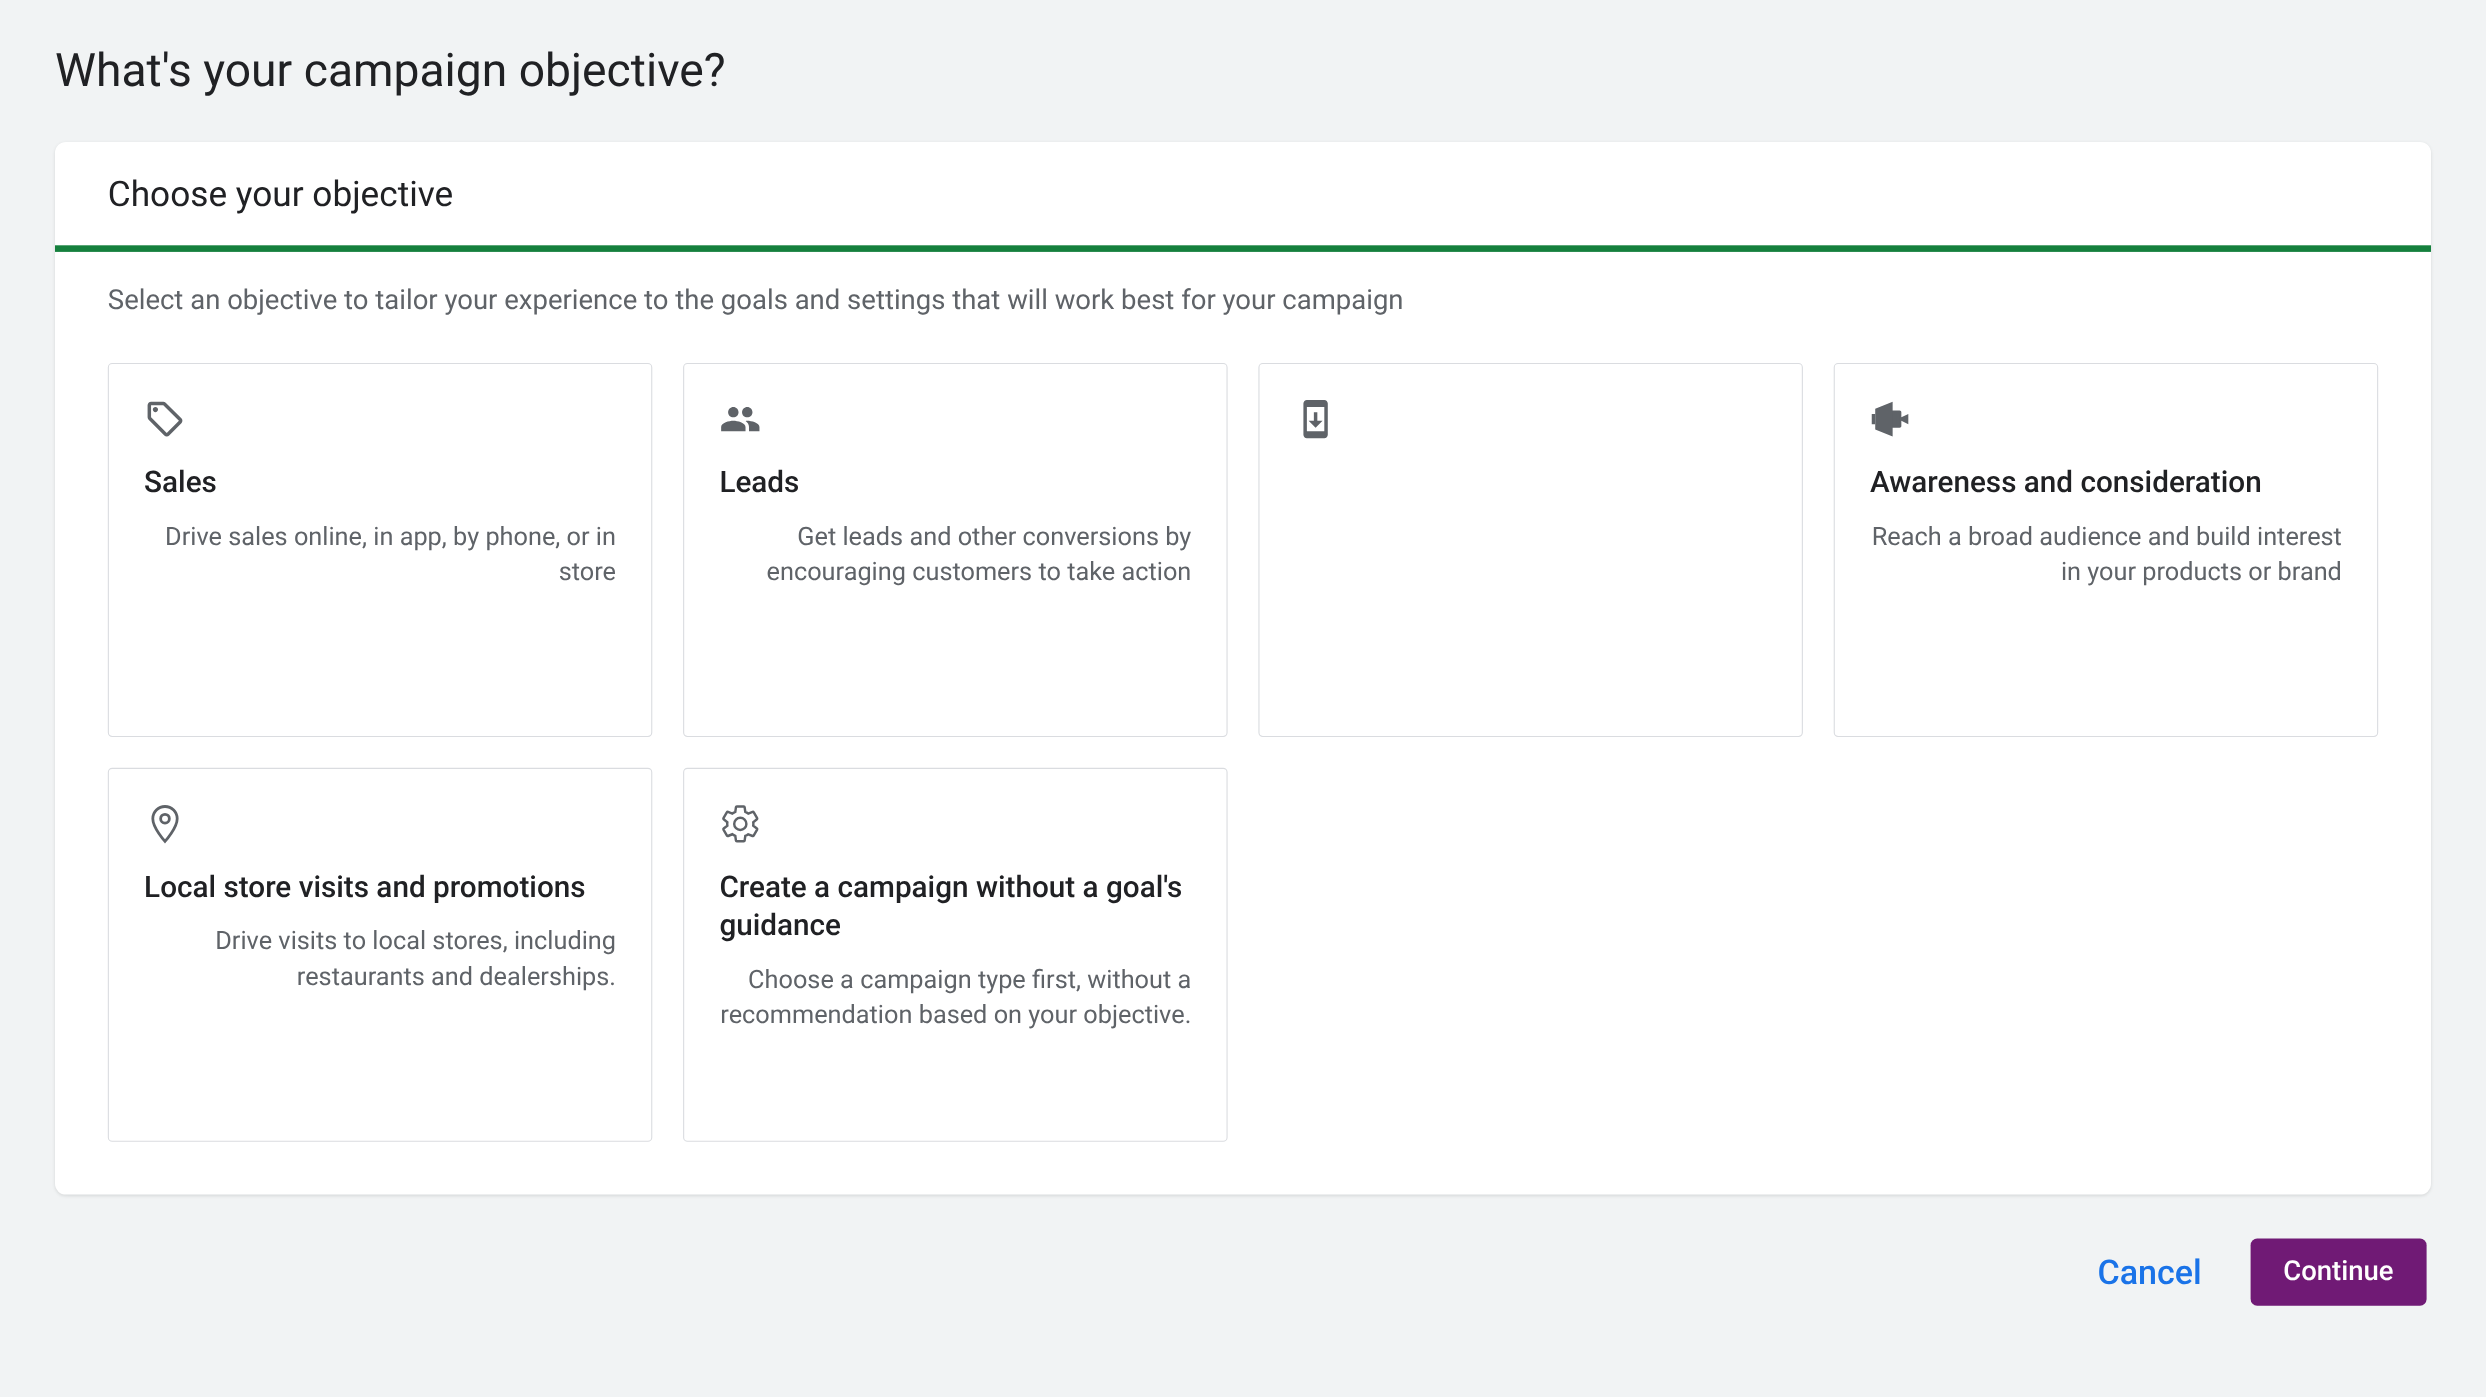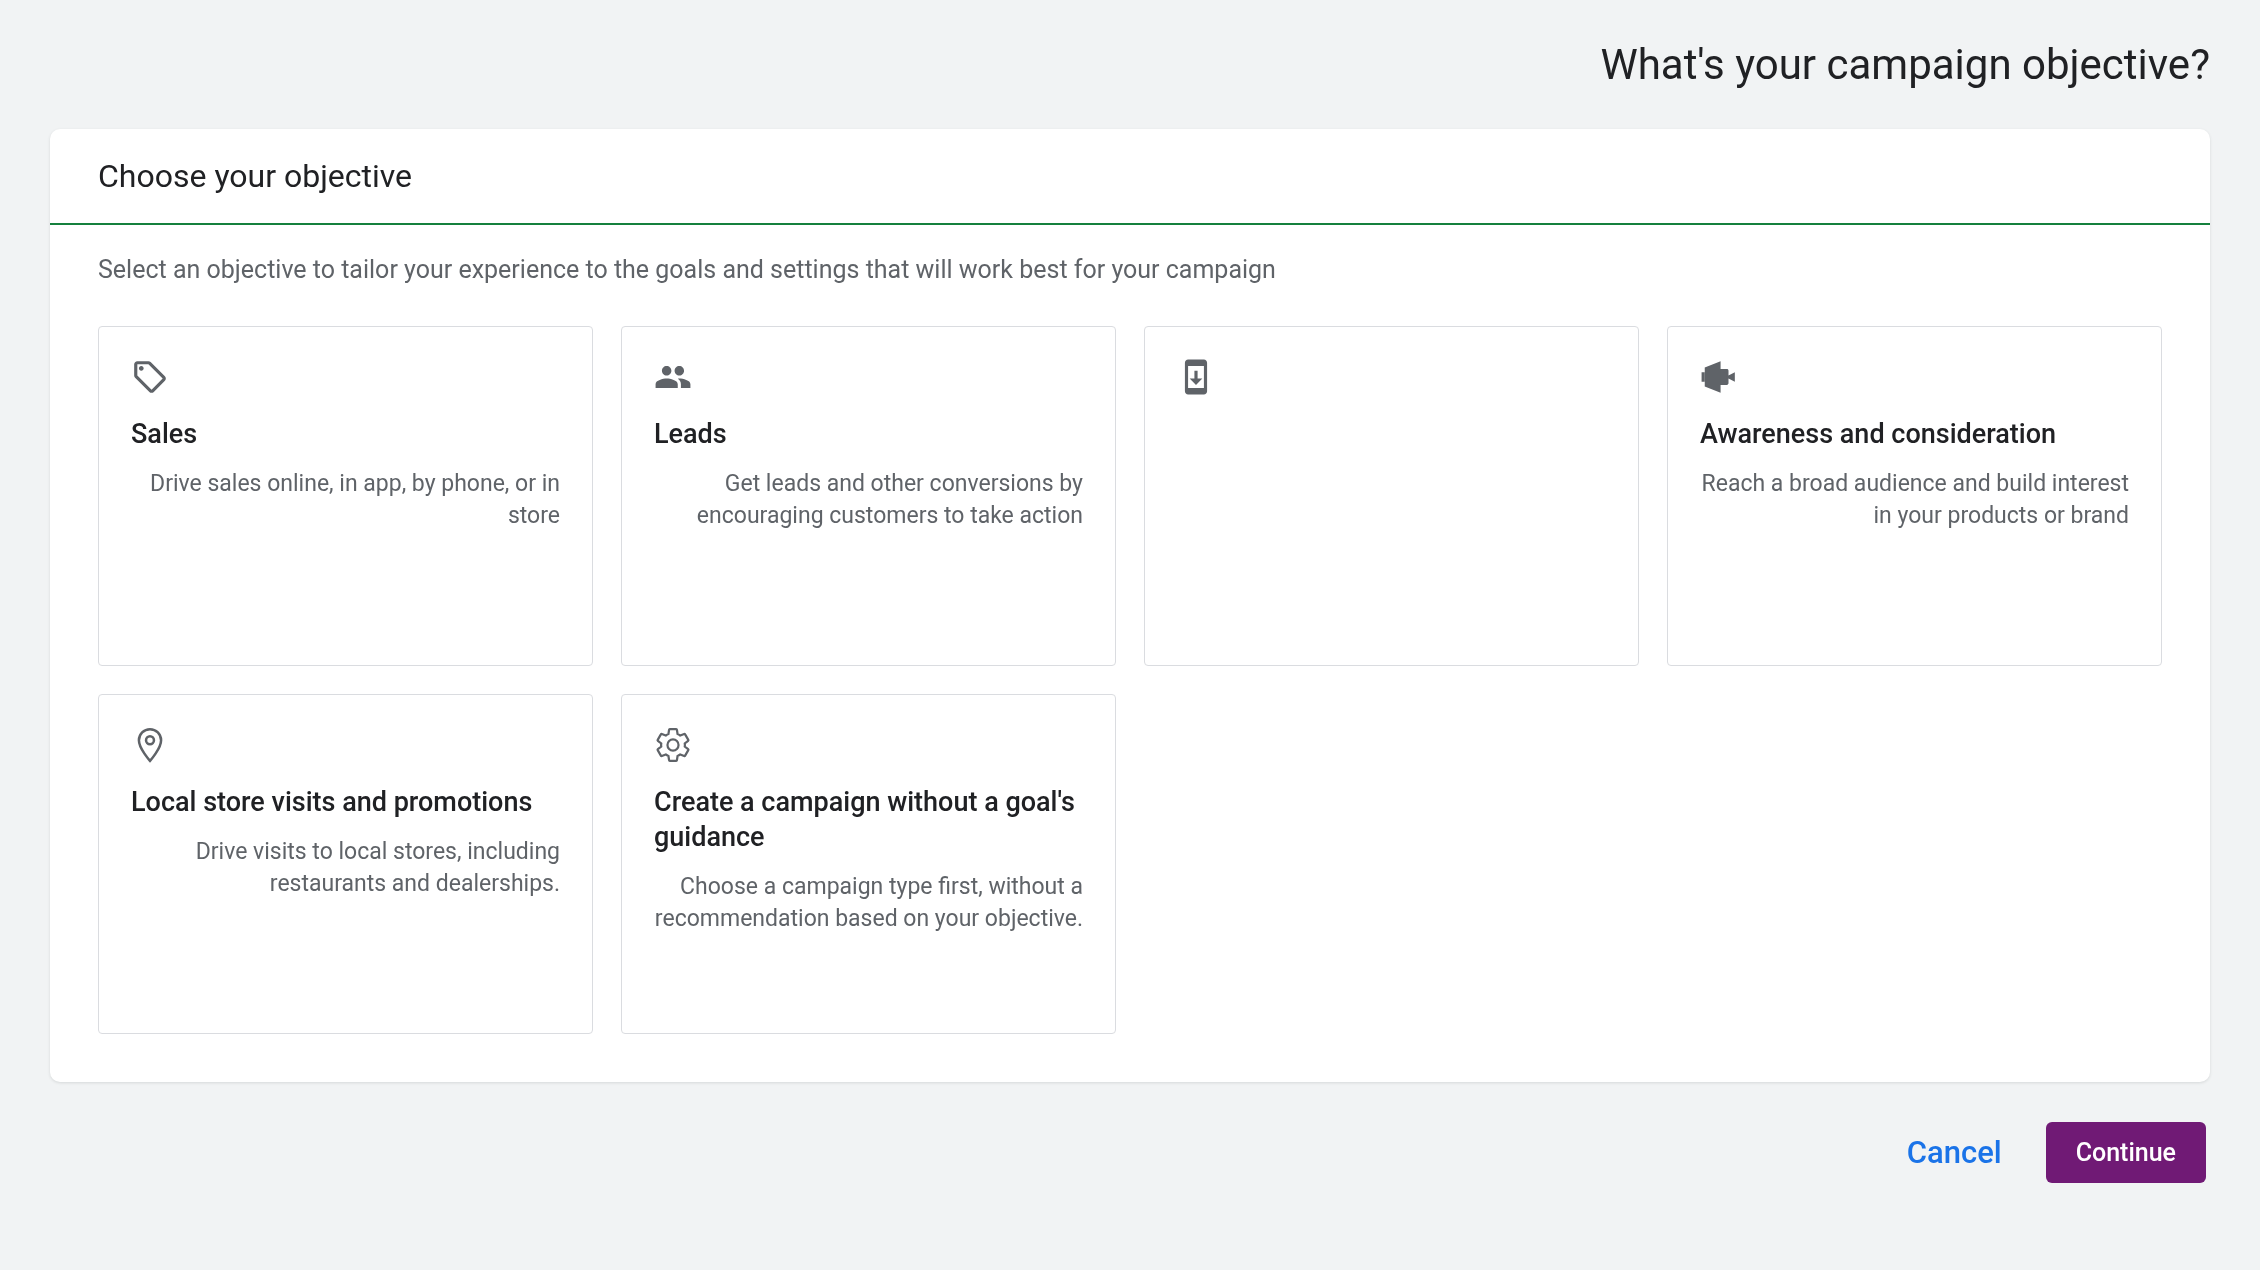--- a/index.html
+++ b/index.html
@@ -14,31 +14,30 @@
       height: 1270px;
       padding: 40px 50px;
       color: #202124;
     }
     .page-title {
       font-size: 42px;
       font-weight: 400;
       color: #202124;
       margin-bottom: 40px;
       margin-left: 0;
-      text-align: right;
     }
     .card {
       background: #fff;
       border-radius: 10px;
       box-shadow: 0 1px 3px rgba(60,64,67,0.15);
       overflow: hidden;
     }
     .card-header {
       padding: 28px 48px;
-      border-bottom: 2px solid #15803d;
+      border-bottom: 6px solid #15803d;
     }
     .card-header-title {
       font-size: 32px;
       font-weight: 400;
       color: #202124;
     }
     .card-body {
       padding: 30px 48px 48px 48px;
     }
     .helper-text {

